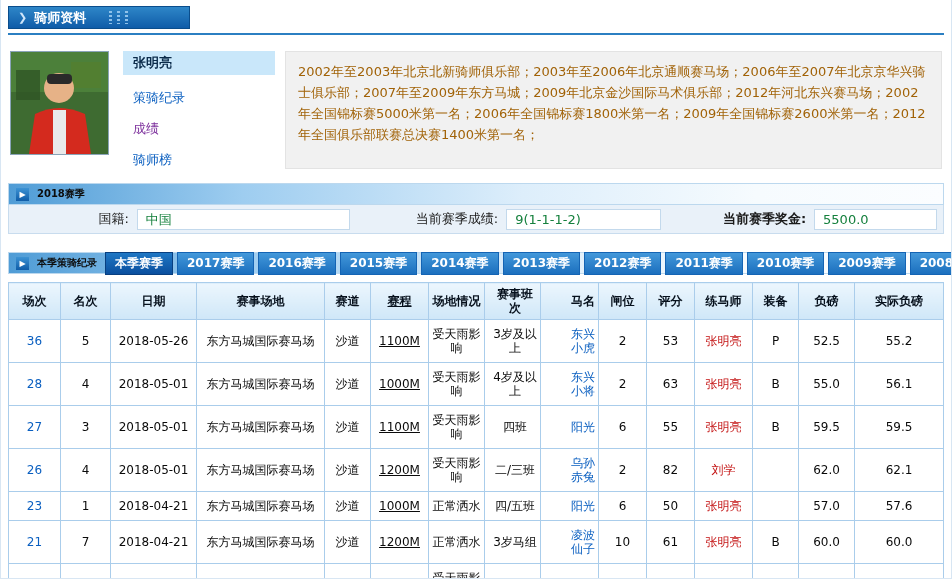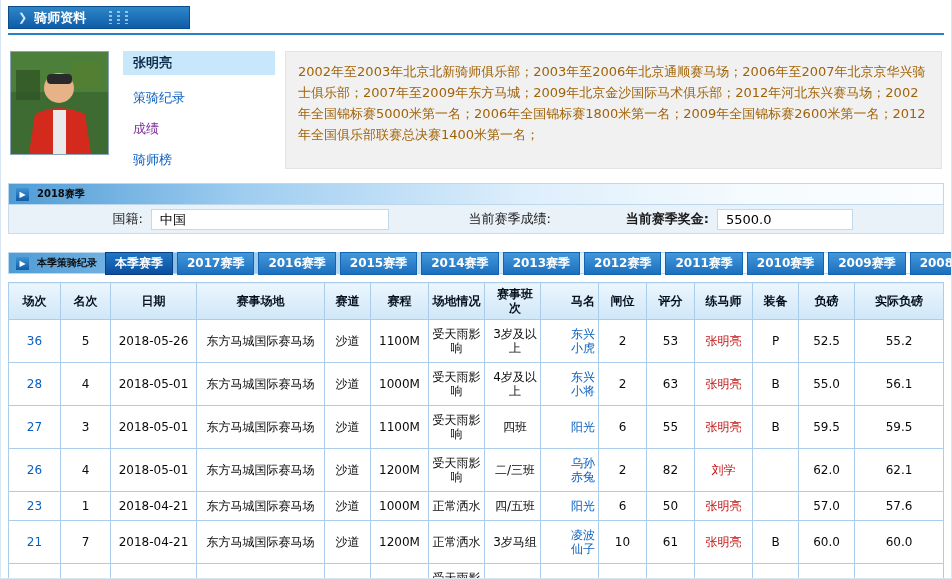--- a/index.html
+++ b/index.html
@@ -41,21 +41,21 @@
               color:#fff; font-size:8px; line-height:13px; text-align:center; }
   .section-title { font-weight:bold; font-size:10px; color:#0d0d0d; white-space:nowrap; }
   .records-bar .section-title { max-width:72px; overflow:hidden; }
 
   
   .info-row { display:flex; align-items:center; border:1px solid #c8dcee; border-top:none;
               background:#e9f1f9; height:29px; padding:0 6px; font-size:13px; }
   .info-label { color:#1b1b1b; text-align:right; white-space:nowrap; }
   .lab1 { width:128px; } .lab2 { width:128px; margin-left:34px; } .lab3 { width:118px; margin-left:40px;font-weight:bold; }
   .info-value { background:#fff; border:1px solid #c3d9ec; padding:2px 8px; margin-left:8px;
-                height:21px; line-height:16px; color:#000000; }
+                height:21px; line-height:16px; color:#15803d; }
   .val1 { width:238px; } .val2 { width:172px; } .val3 { width:136px; }
 
   
   .tabs { position:absolute; left:96px; top:-1px; display:flex; gap:4px; }
   .tab { height:23px; padding:0 9px; display:flex; align-items:center; white-space:nowrap;
          background:linear-gradient(#45a West,#1b6fbe); background:linear-gradient(#4398da,#1b6fbe);
          border:1px solid #1464b4; color:#fff; font-size:12px; font-weight:bold; cursor:pointer; }
   .tab.active { background:linear-gradient(#1f77c4,#0a4f9e); border-color:#083f80; }
 
   
@@ -63,21 +63,21 @@
   table.records th, table.records td { border:1px solid #aacdeb; }
   table.records th { background:linear-gradient(#ecf6fd,#cfe7f8); font-size:12px; font-weight:bold;
                      color:#06101c; padding:4px 2px; line-height:14px; }
   table.records td { font-size:12px; text-align:center; padding:7px 2px; color:#0a0a0a; line-height:14px;
                      word-break:break-all; }
   table.records th:nth-child(1), table.records td:nth-child(1) { width:52px; }
   table.records th:nth-child(2), table.records td:nth-child(2) { width:50px; }
   table.records th:nth-child(3), table.records td:nth-child(3) { width:86px; }
   table.records th:nth-child(4), table.records td:nth-child(4) { width:128px; }
   table.records th:nth-child(5), table.records td:nth-child(5) { width:46px; }
-  table.records th:nth-child(6), table.records td:nth-child(6) { width:58px; }
+  table.records th:nth-child(6), table.records td:nth-child(6) { width:58px;text-decoration:underline; }
   table.records th:nth-child(7), table.records td:nth-child(7) { width:56px; }
   table.records th:nth-child(8), table.records td:nth-child(8) { width:56px;padding-left:7px; }
   table.records th:nth-child(9), table.records td:nth-child(9) { width:58px;padding-left:29px; }
   table.records th:nth-child(10), table.records td:nth-child(10) { width:48px; }
   table.records th:nth-child(11), table.records td:nth-child(11) { width:48px; }
   table.records th:nth-child(12), table.records td:nth-child(12) { width:58px; }
   table.records th:nth-child(13), table.records td:nth-child(13) { width:46px; }
   table.records th:nth-child(14), table.records td:nth-child(14) { width:56px; }
   .link-blue { color:#0a5fc0; text-decoration:none; cursor:pointer; }
   .link-red { color:#c41414; text-decoration:none; cursor:pointer; }
@@ -124,20 +124,21 @@
   </div>
 
   <div class="section-bar">
     <span class="arrow-sq">▶</span>
     <span class="section-title">2018赛季</span>
   </div>
   <div class="info-row">
     <span class="info-label lab1">国籍:</span>
     <span class="info-value val1">中国</span>
     <span class="info-label lab2">当前赛季成绩:</span>
+    <span class="info-value val2">9(1-1-1-2)</span>
     <span class="info-label lab3">当前赛季奖金:</span>
     <span class="info-value val3">5500.0</span>
   </div>
 
   <div class="section-bar records-bar" style="margin-top:18px;">
     <span class="arrow-sq">▶</span>
     <span class="section-title">本季策骑纪录</span>
     <div class="tabs">
         <div class="tab active">本季赛季</div>
         <div class="tab">2017赛季</div>

